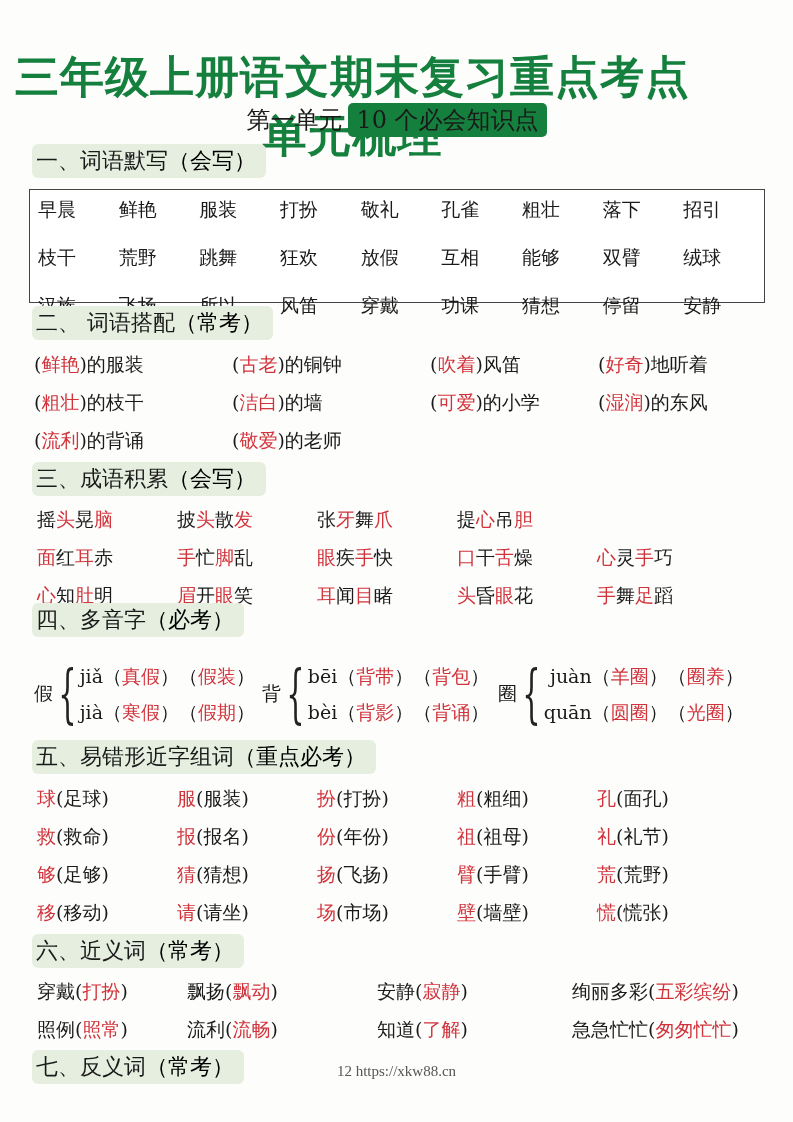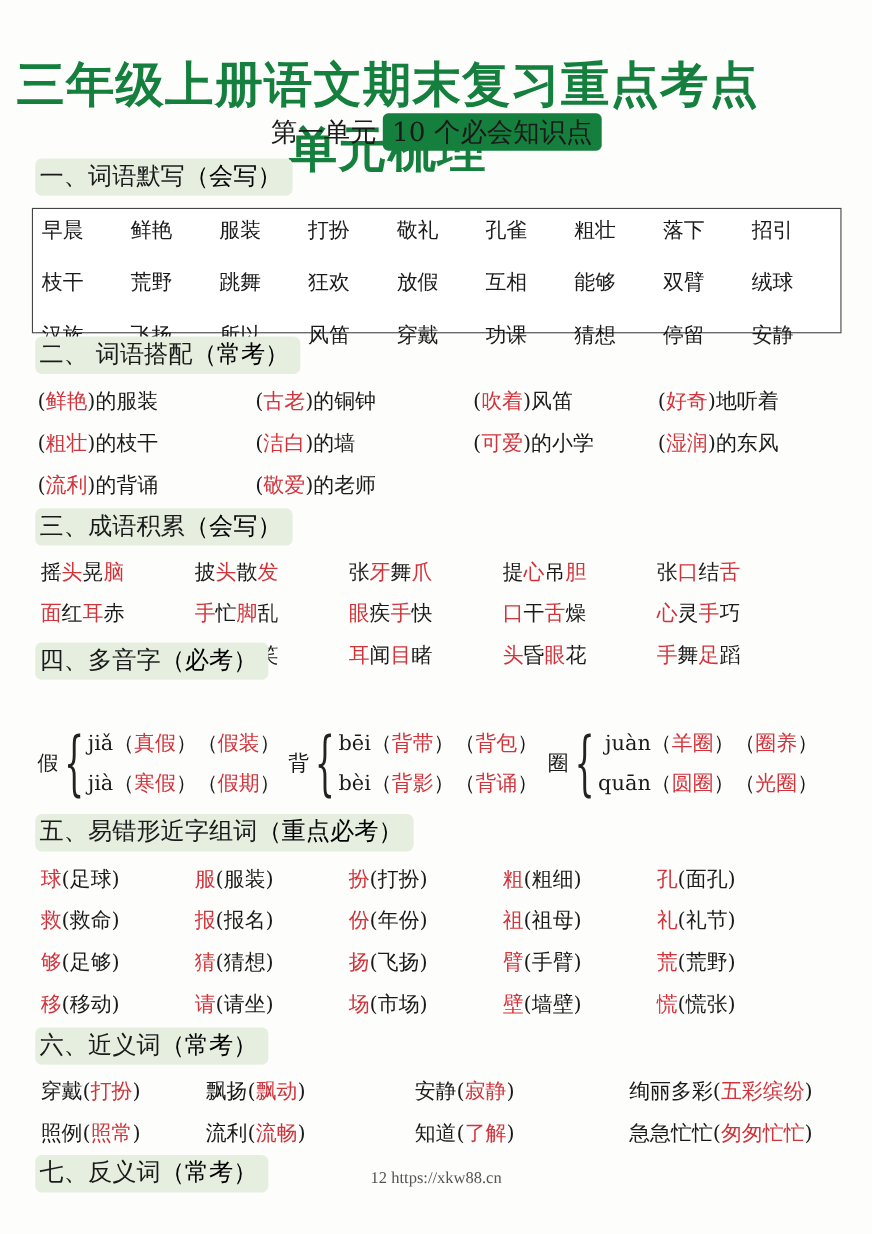--- a/index.html
+++ b/index.html
@@ -119,39 +119,38 @@
 
 <div class="sec-head" style="top:462px">
   <span>三、成语积累</span><span class="tag">（会写）</span>
 </div>
 <div id="idioms">
     <div class="row5" style="top: 507px;">
       <span><span>摇</span><span class="red">头</span><span>晃</span><span class="red">脑</span></span>
       <span><span>披</span><span class="red">头</span><span>散</span><span class="red">发</span></span>
       <span><span>张</span><span class="red">牙</span><span>舞</span><span class="red">爪</span></span>
       <span><span>提</span><span class="red">心</span><span>吊</span><span class="red">胆</span></span>
-      <span><span>张</span><span class="red">口</span><span>结</span><span class="red">舌</span></span>
     </div>
     <div class="row5" style="top: 545px;">
       <span><span class="red">面</span><span>红</span><span class="red">耳</span><span>赤</span></span>
       <span><span class="red">手</span><span>忙</span><span class="red">脚</span><span>乱</span></span>
       <span><span class="red">眼</span><span>疾</span><span class="red">手</span><span>快</span></span>
       <span><span class="red">口</span><span>干</span><span class="red">舌</span><span>燥</span></span>
       <span><span class="red">心</span><span>灵</span><span class="red">手</span><span>巧</span></span>
     </div>
     <div class="row5" style="top: 583px;">
       <span><span class="red">心</span><span>知</span><span class="red">肚</span><span>明</span></span>
       <span><span class="red">眉</span><span>开</span><span class="red">眼</span><span>笑</span></span>
       <span><span class="red">耳</span><span>闻</span><span class="red">目</span><span>睹</span></span>
       <span><span class="red">头</span><span>昏</span><span class="red">眼</span><span>花</span></span>
       <span><span class="red">手</span><span>舞</span><span class="red">足</span><span>蹈</span></span>
     </div>
   </div>
 
-<div class="sec-head" style="top:584px">
+<div class="sec-head" style="top:603px">
   <span>四、多音字</span><span class="tag">（必考）</span>
 </div>
 <div id="poly">
     <div class="poly" style="left: 34px;">
       <span class="ch">假</span>
       <span class="brace">{</span>
       <div class="lines">
         <div><span>jiǎ</span>（<span class="red">真假</span>）（<span class="red">假装</span>）</div>
         <div><span>jià</span>（<span class="red">寒假</span>）（<span class="red">假期</span>）</div>
       </div>

